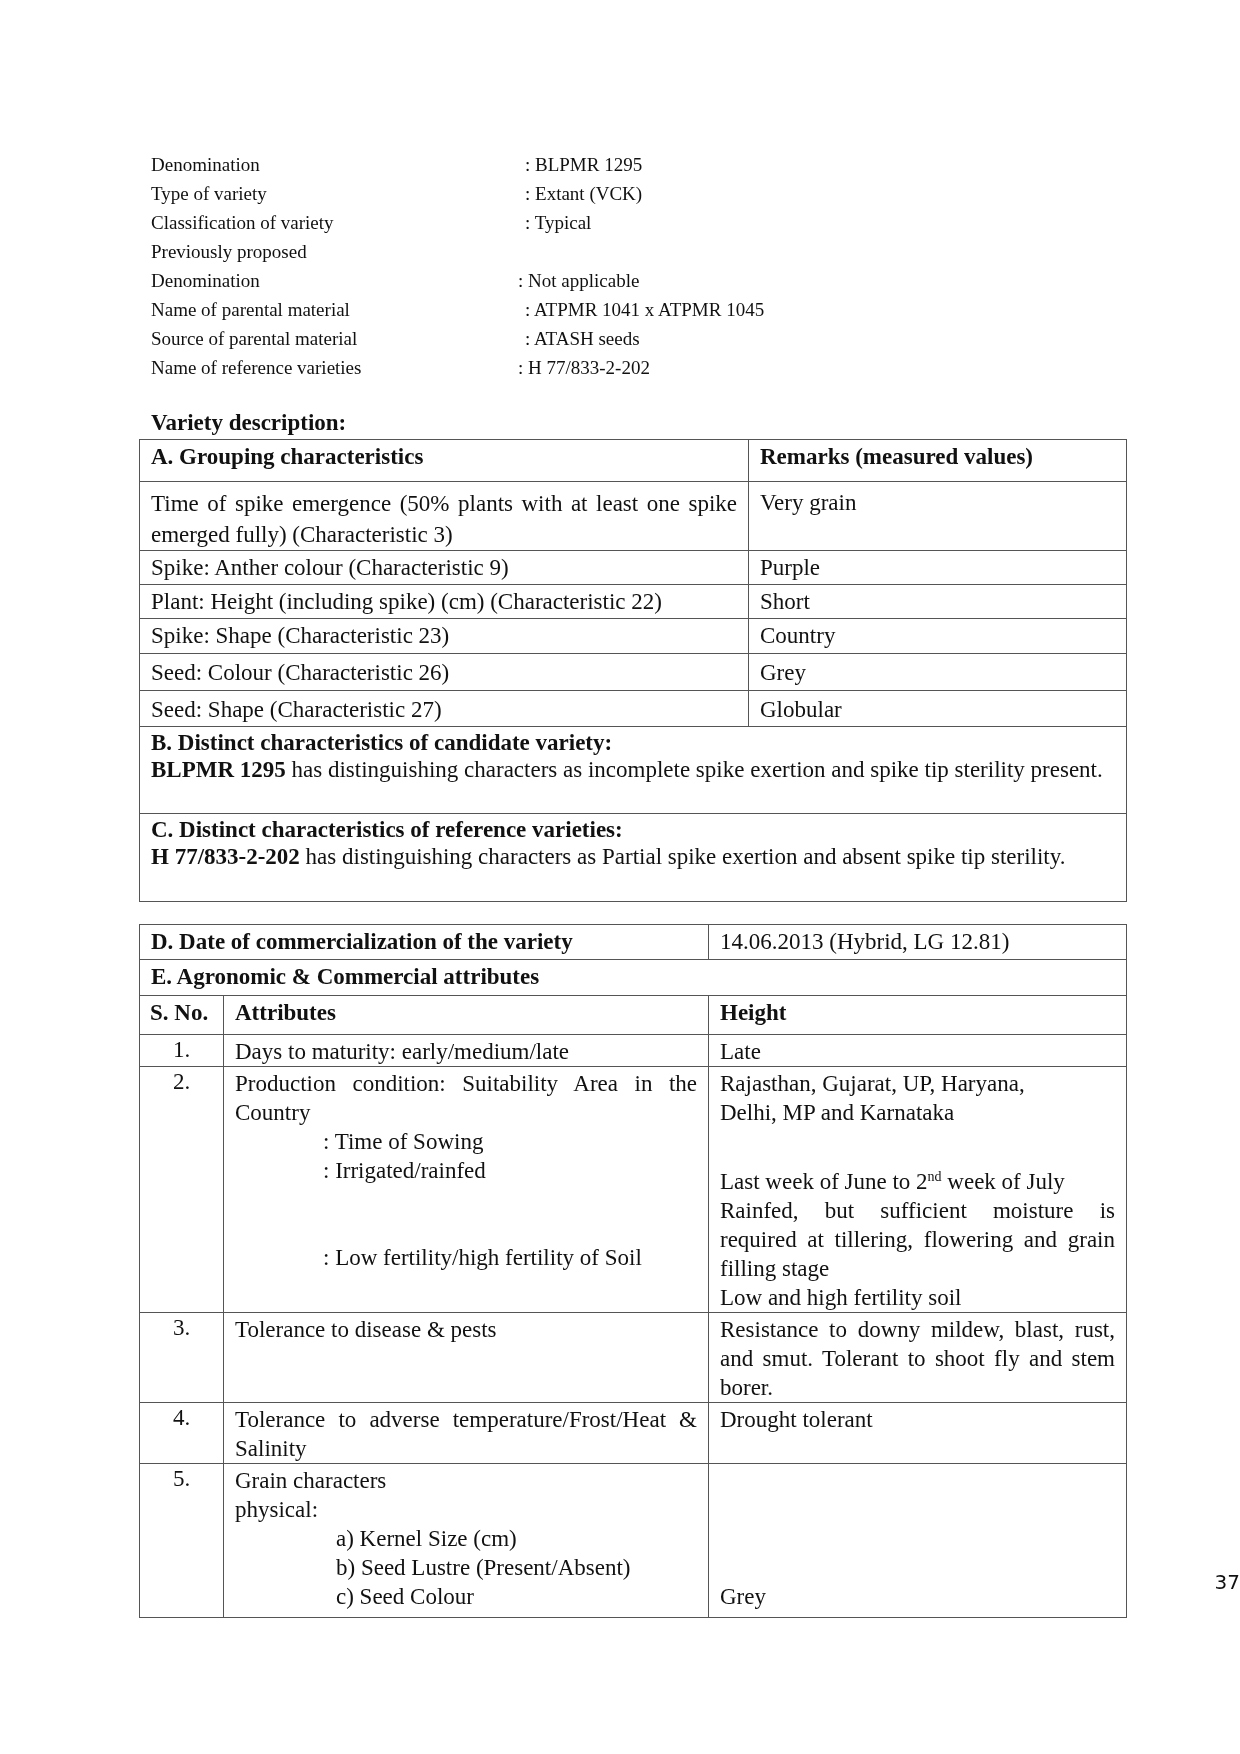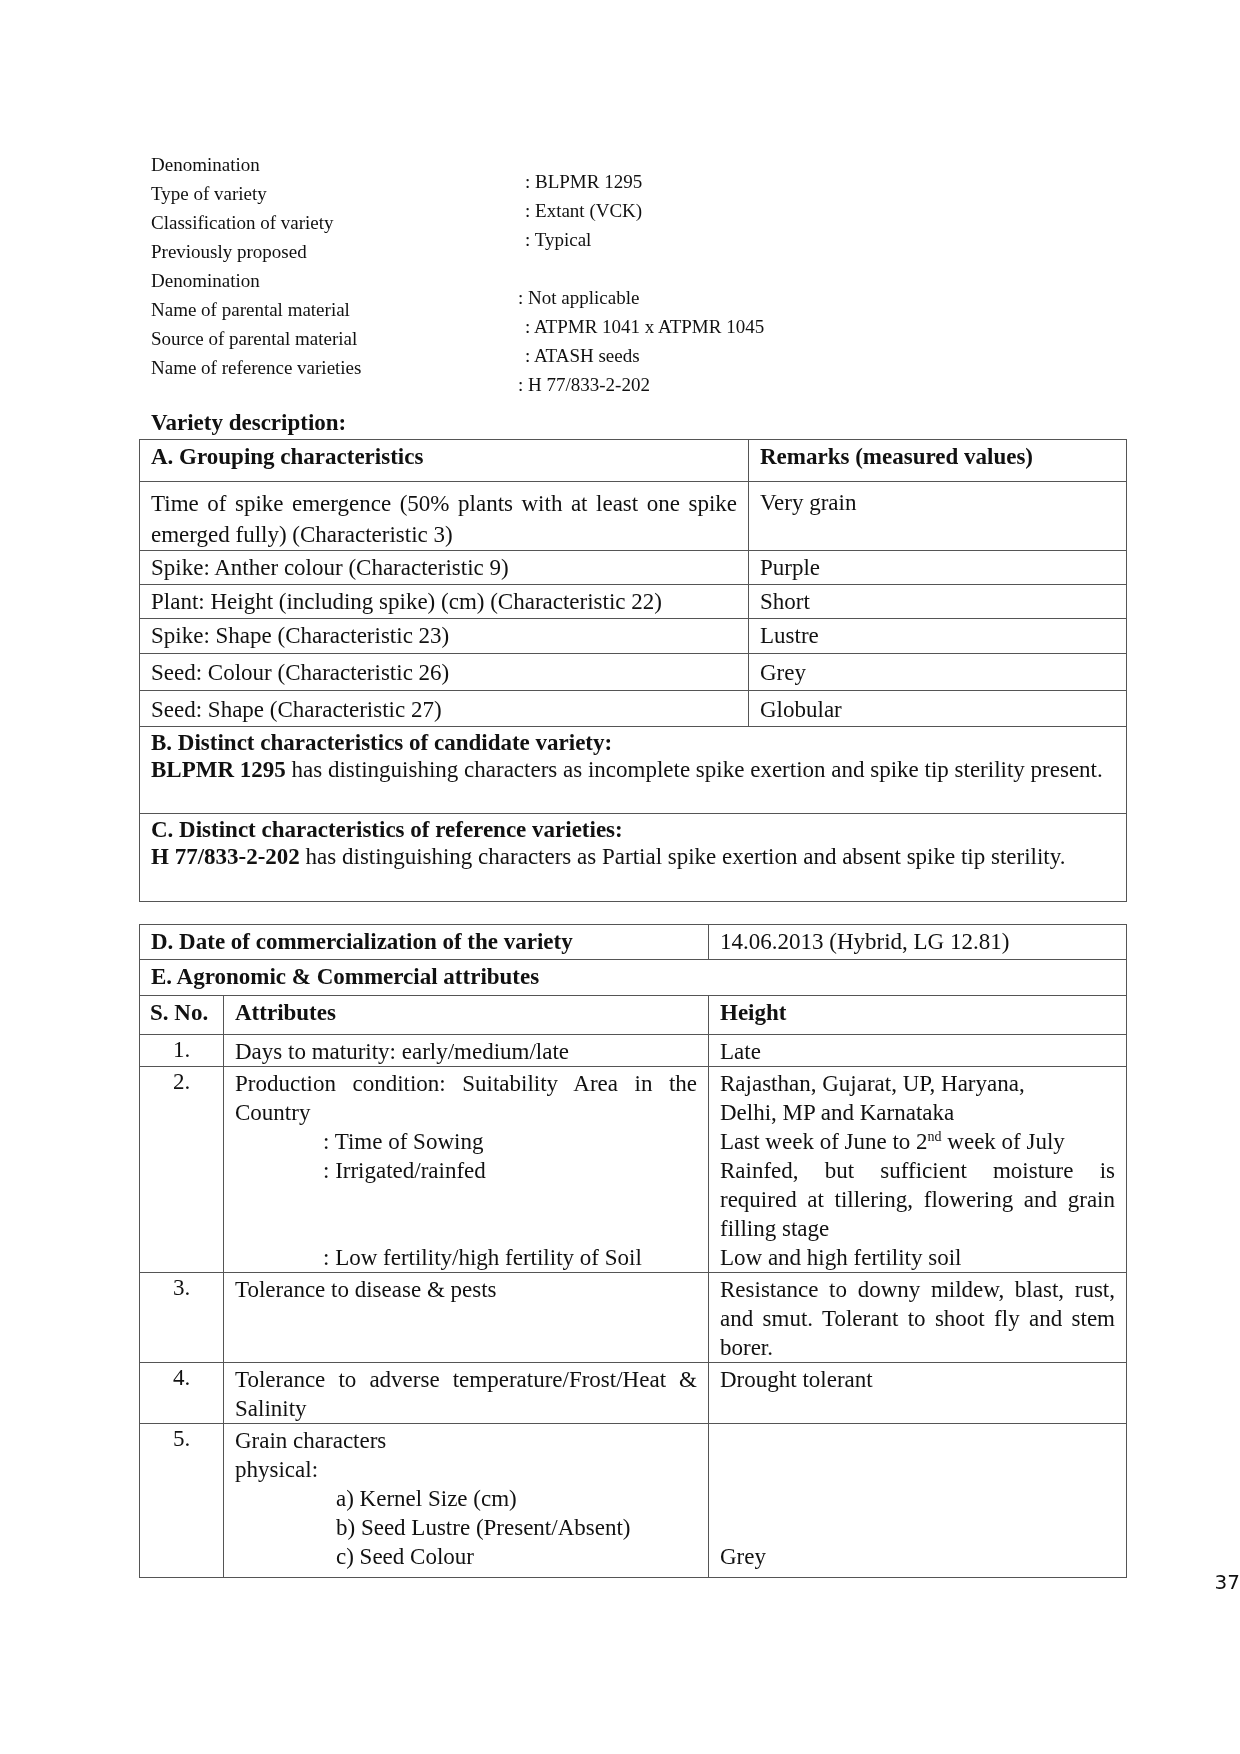--- a/index.html
+++ b/index.html
@@ -4,32 +4,32 @@
 <style>
   html, body { margin: 0; padding: 0; background: #ffffff; }
   body { width: 1240px; height: 1754px; position: relative; overflow: hidden;
          font-family: "Liberation Serif", "DejaVu Serif", serif; color: #111; }
   .page { position: absolute; left: 0; top: 0; width: 1240px; height: 1754px; }
 
   
   .info { position: absolute; left: 151px; top: 150px; width: 900px; }
   .info-row { position: relative; height: 29px; font-size: 19px; line-height: 29px; white-space: nowrap; }
   .info-label { position: absolute; left: 0; }
-  .info-value { position: absolute; left: 374px; margin-top: 17px; }
+  .info-value { position: absolute; left: 374px; }
   .info-value.shift { left: 367px; }
 
   .section-title { position: absolute; left: 151px; top: 410px; font-size: 23px; font-weight: bold; line-height: 26px; }
 
   
   table { border-collapse: collapse; position: absolute; left: 139px; width: 987px; table-layout: fixed;
           font-size: 23px; line-height: 29px; }
   td, th { border: 1.5px solid #555; vertical-align: top; padding: 2px 11px 0 11px; text-align: left; font-weight: normal; }
   .bold { font-weight: bold; }
   .justify { text-align: justify; text-align-last: left; }
-  .nobreak { white-space: nowrap; }
+  .nobreak { white-space: nowrap; margin-top: 40px; }
 
   #table-a { top: 439px; }
   #table-a col.c1 { width: 609px; }
   #table-a col.c2 { width: 378px; }
 
   .full { line-height: 27px; padding-top: 2px; }
 
   #table-e col.s { width: 84px; }
   #table-e col.a { width: 485px; }
   #table-e col.d { width: 418px; }
@@ -100,21 +100,21 @@
     <tr style="height:34px">
       <td>Spike: Anther colour (Characteristic 9)</td>
       <td>Purple</td>
     </tr>
     <tr style="height:34px">
       <td class="nobreak">Plant: Height (including spike) (cm) (Characteristic 22)</td>
       <td>Short</td>
     </tr>
     <tr style="height:35px">
       <td>Spike: Shape (Characteristic 23)</td>
-      <td>Lustre</td>
+      <td>Country</td>
     </tr>
     <tr style="height:37px">
       <td style="padding-top:4px">Seed: Colour (Characteristic 26)</td>
       <td style="padding-top:4px">Grey</td>
     </tr>
     <tr style="height:36px">
       <td style="padding-top:4px">Seed: Shape (Characteristic 27)</td>
       <td style="padding-top:4px">Globular</td>
     </tr>
     <tr style="height:87px">

